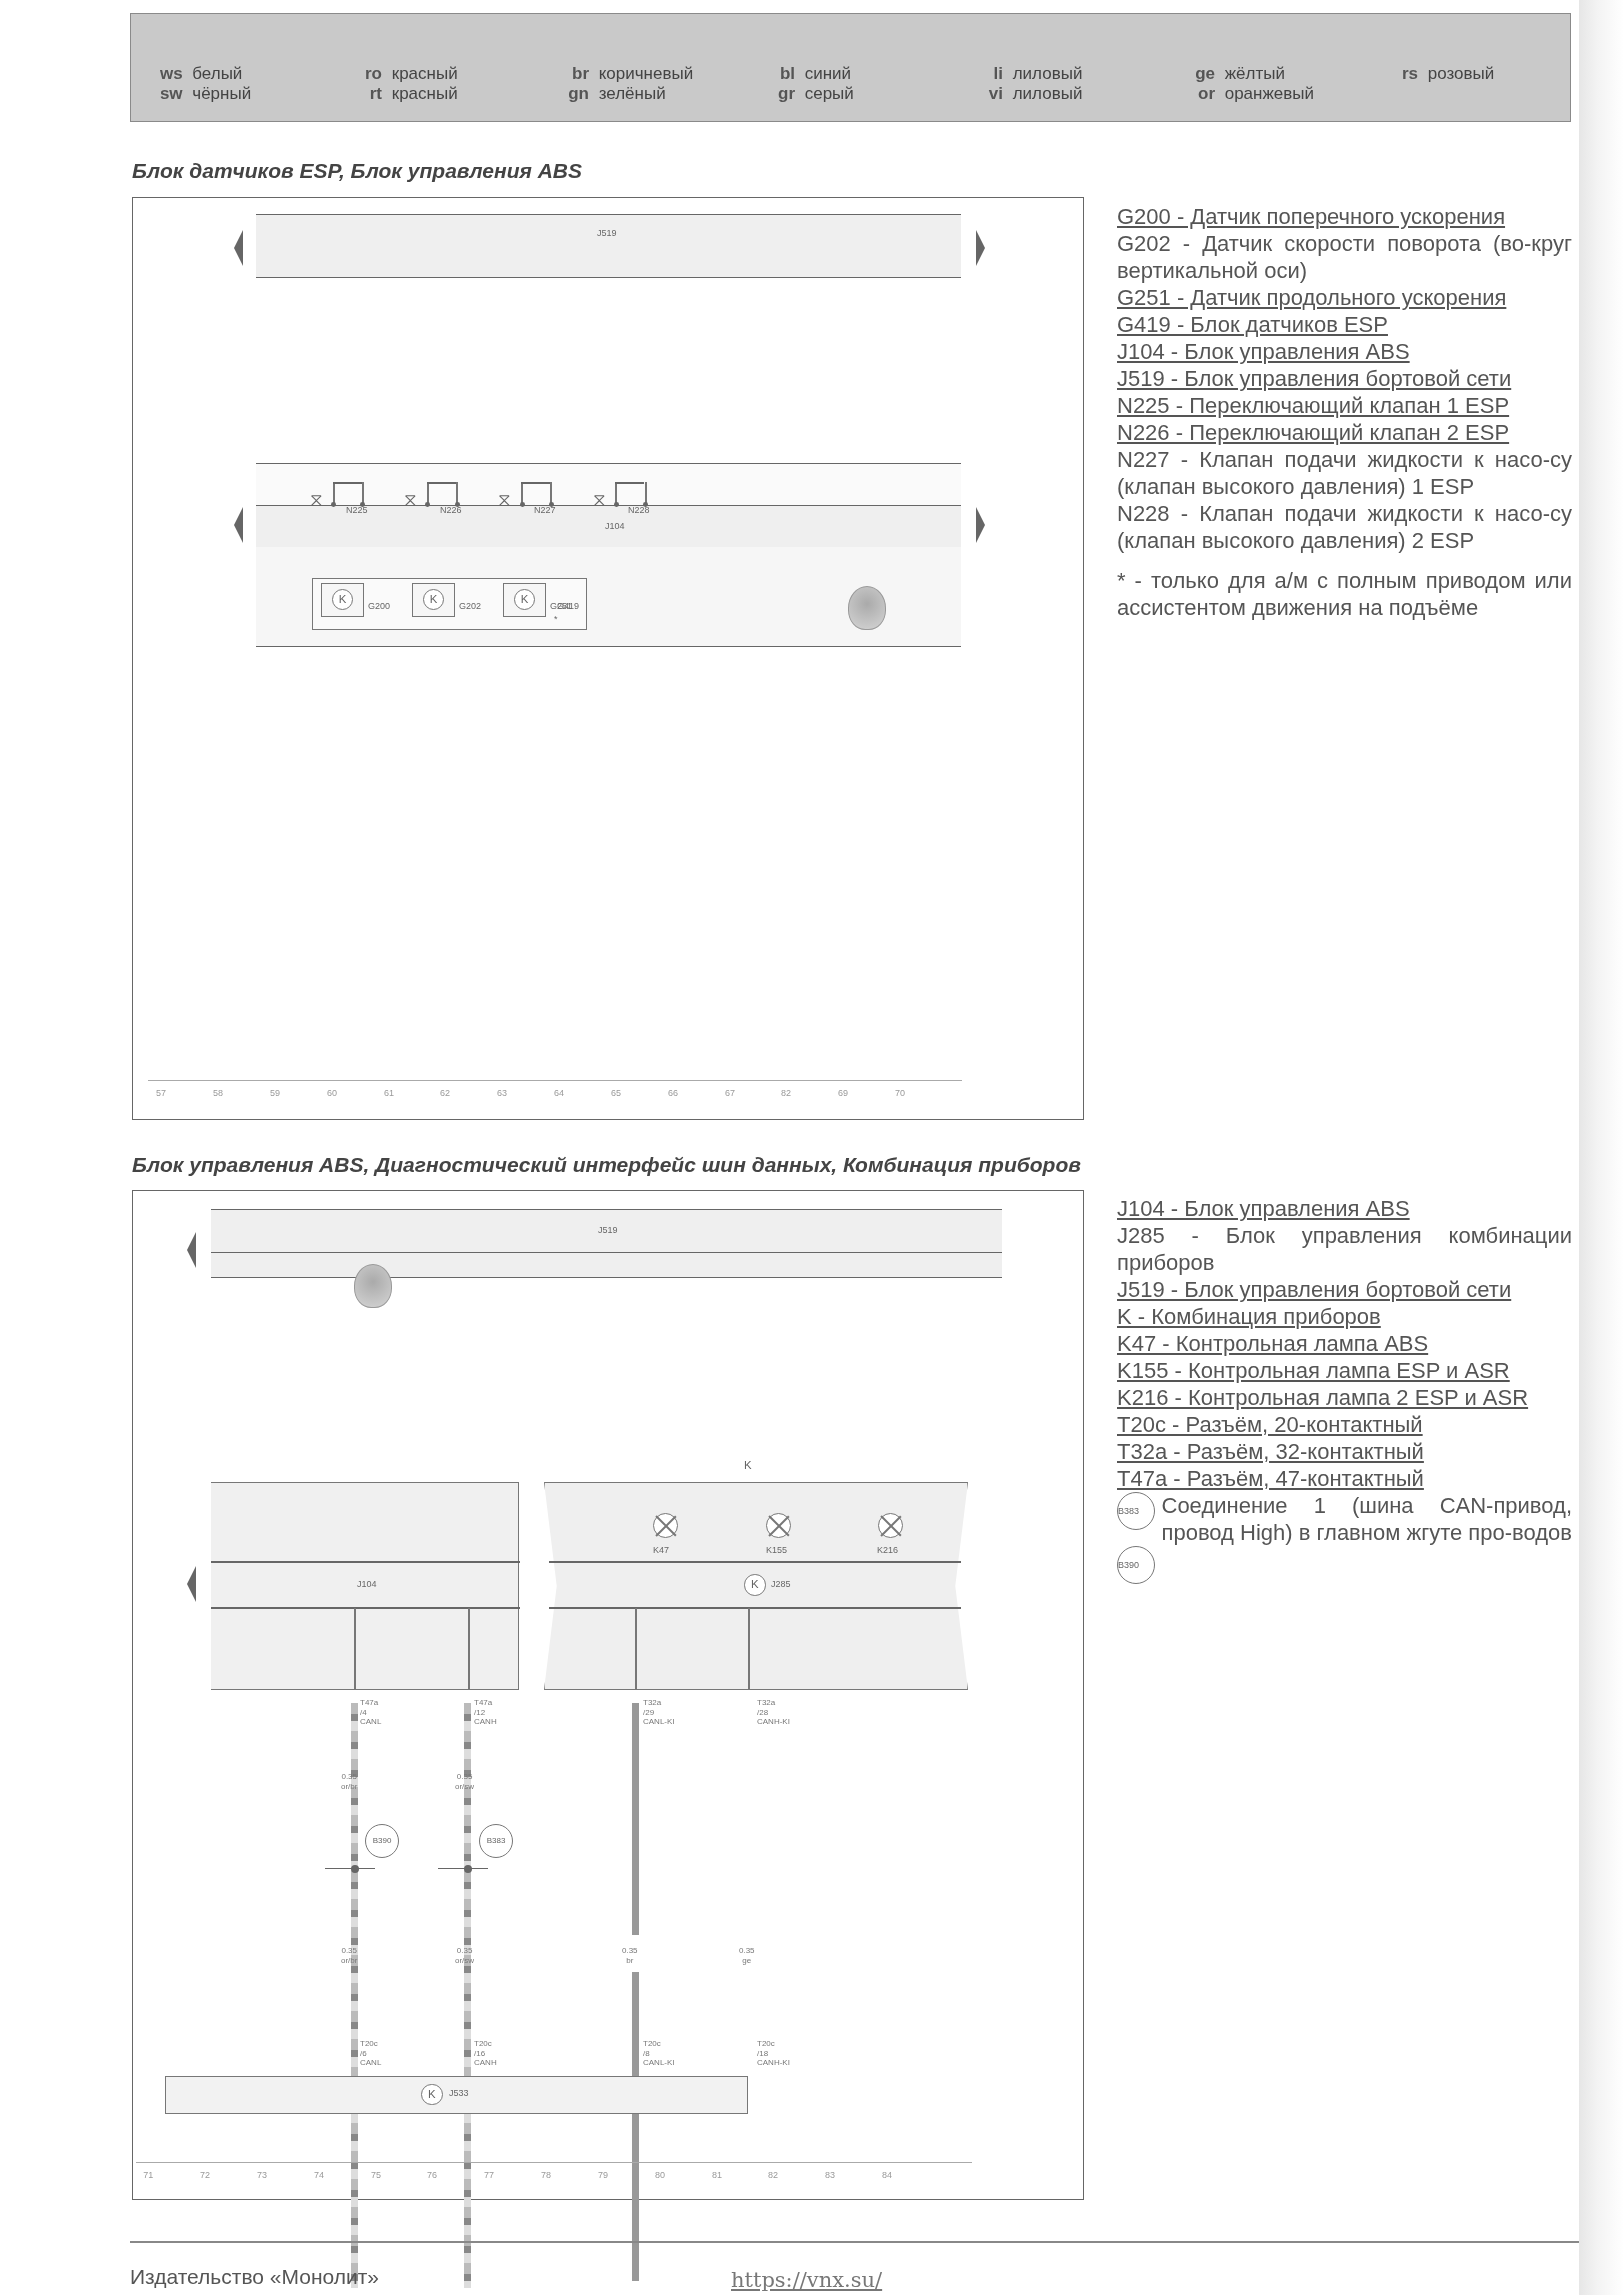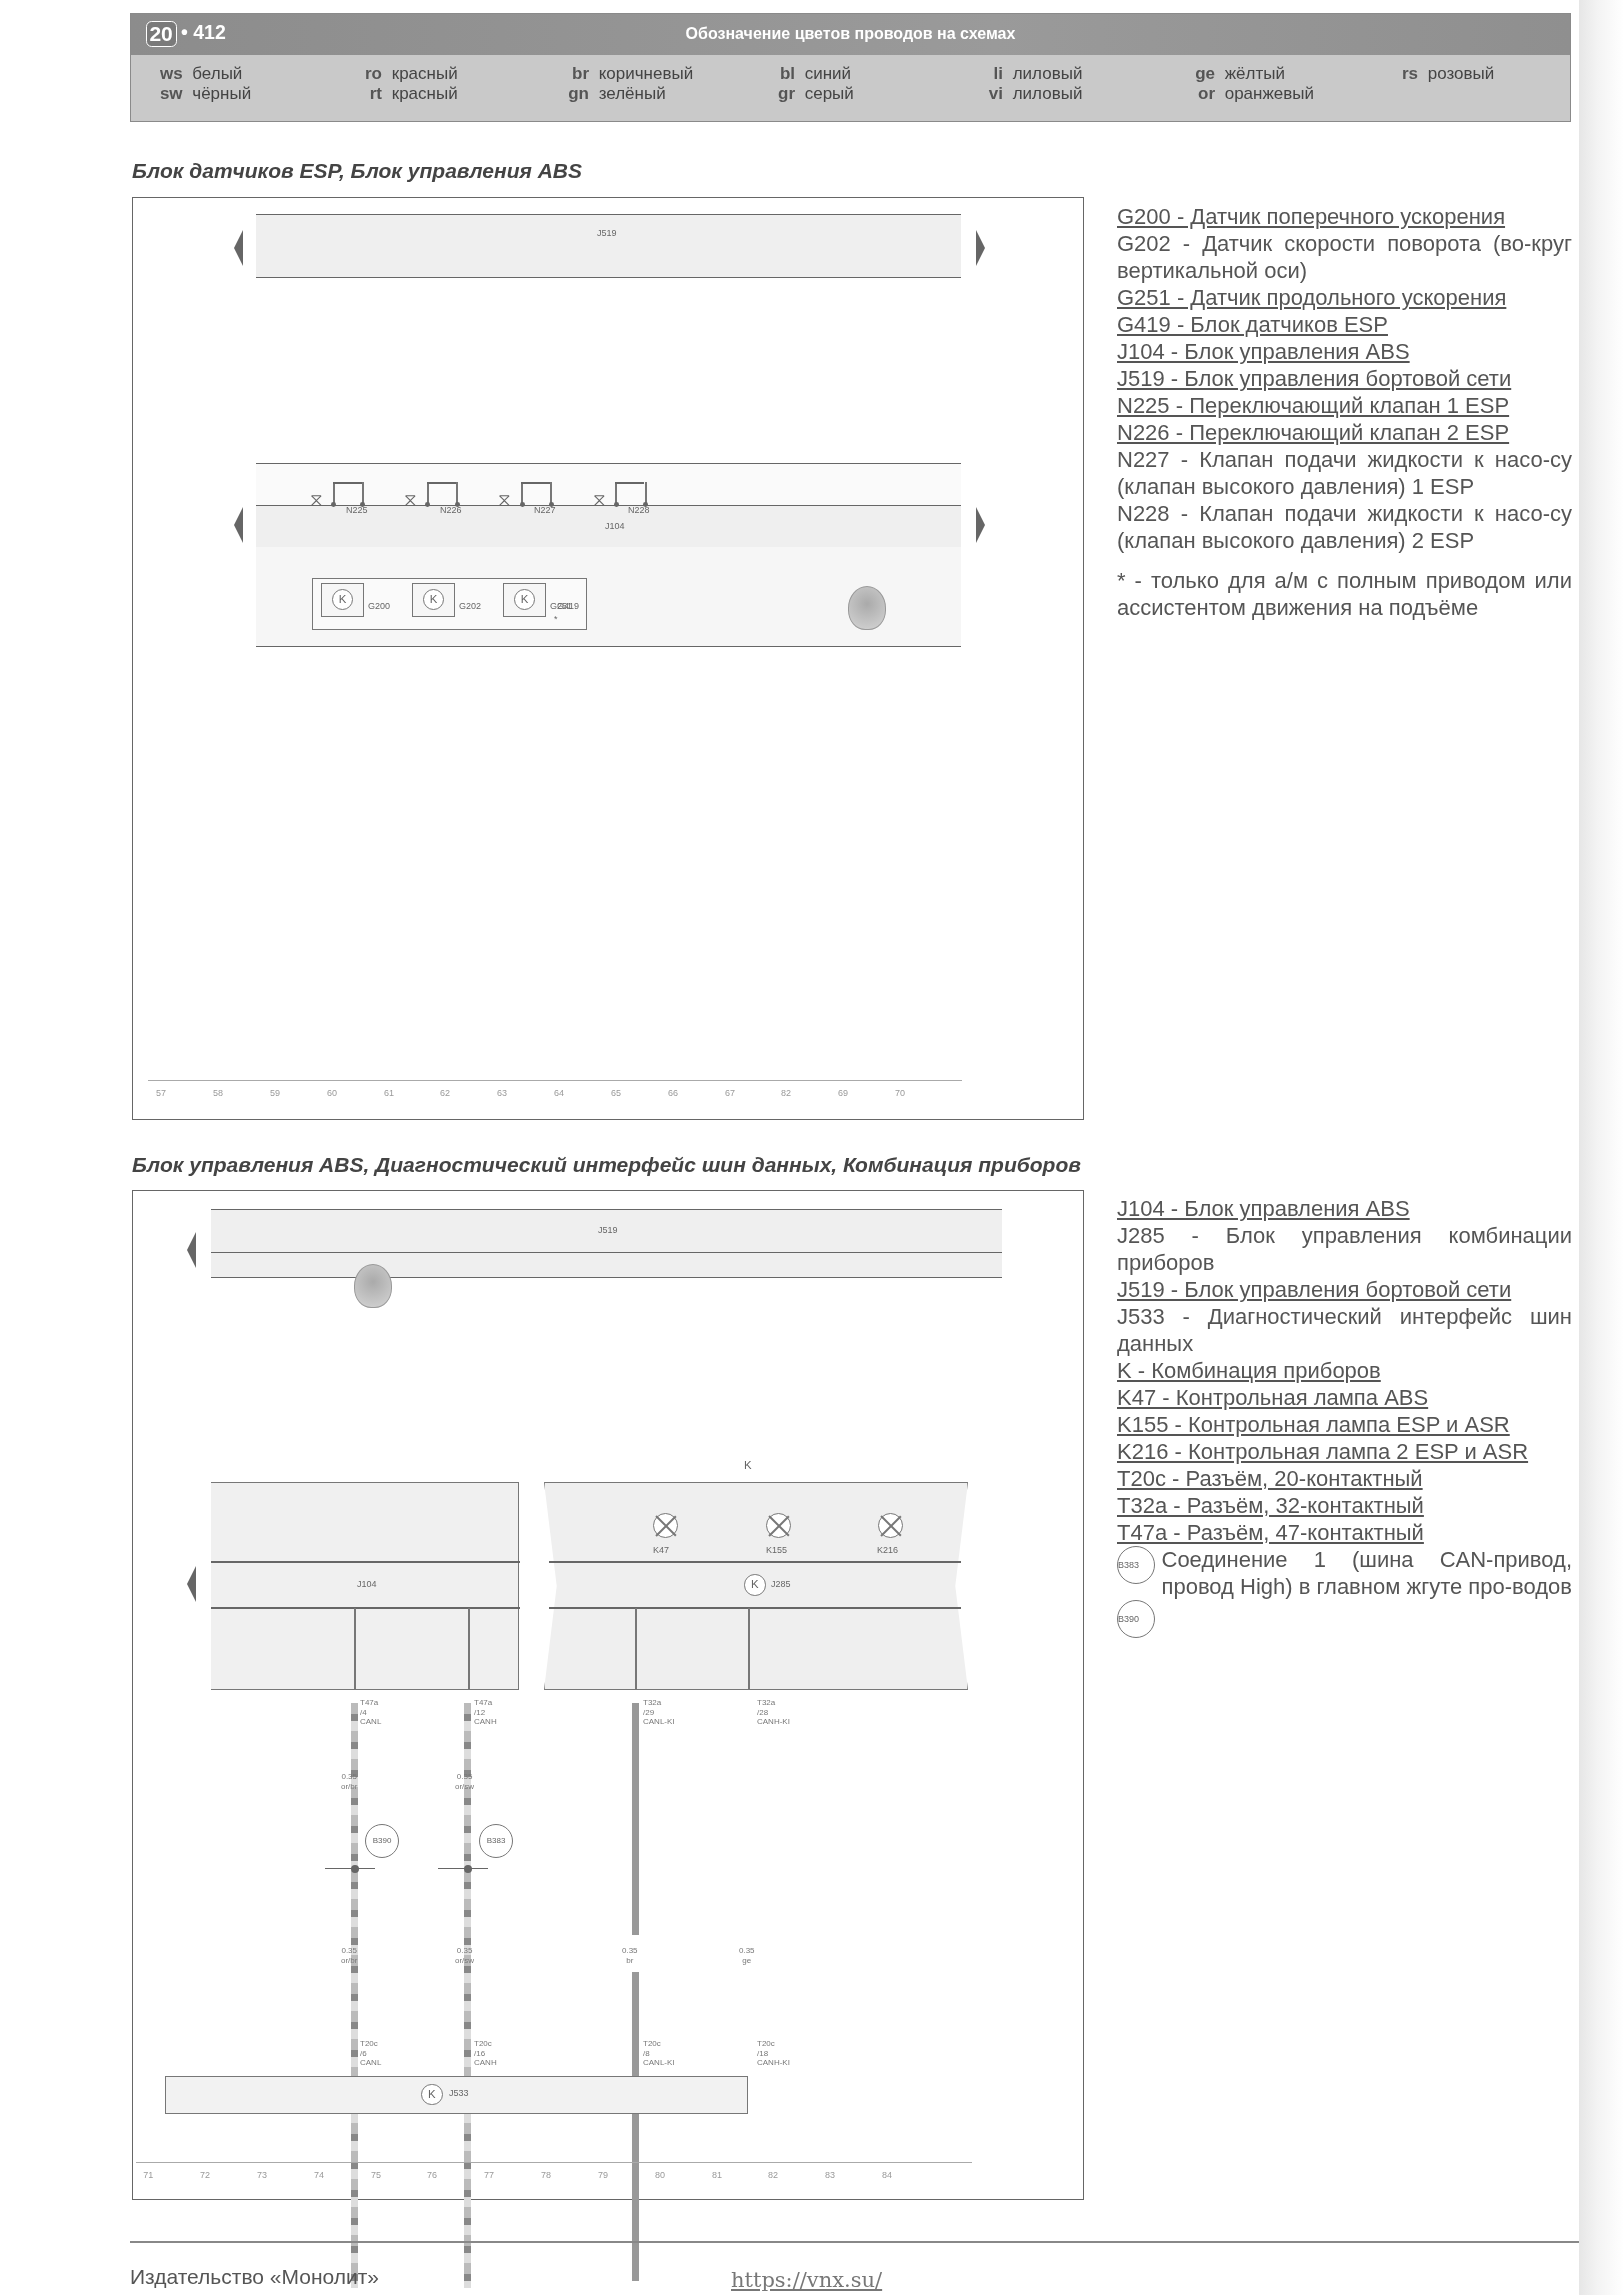--- a/index.html
+++ b/index.html
@@ -45,25 +45,20 @@
   .lamp:before{transform:rotate(45deg);} .lamp:after{transform:rotate(-45deg);}
   .ksym{position:absolute;width:19.5px;height:19.5px;border:1.6px solid #777;border-radius:50%;font-size:11.4px;line-height:19.5px;text-align:center;color:#666;background:#fff;}
   .valve{position:absolute;font-size:18px;color:#666;}
 </style>
 </head>
 <body>
 
 <div class="gutter"></div>
 
 <div class="hdr">
-  <div class="hdr-top">
-    <div class="chap">20</div>
-    <div class="pg">• 412</div>
-    <div class="hdr-title">Обозначение цветов проводов на схемах</div>
-  </div>
   <div class="legend">
     <div class="lg" style="left:14.6px;top:3.2px"><b>ws</b><span>белый</span></div>
     <div class="lg" style="left:14.6px;top:23px"><b>sw</b><span>чёрный</span></div>
     <div class="lg" style="left:214px;top:3.2px"><b>ro</b><span>красный</span></div>
     <div class="lg" style="left:214px;top:23px"><b>rt</b><span>красный</span></div>
     <div class="lg" style="left:421px;top:3.2px"><b>br</b><span>коричневый</span></div>
     <div class="lg" style="left:421px;top:23px"><b>gn</b><span>зелёный</span></div>
     <div class="lg" style="left:627px;top:3.2px"><b>bl</b><span>синий</span></div>
     <div class="lg" style="left:627px;top:23px"><b>gr</b><span>серый</span></div>
     <div class="lg" style="left:835px;top:3.2px"><b>li</b><span>лиловый</span></div>
@@ -324,21 +319,20 @@
     <div class="scale" style="left:628px;top:979px">82</div>
     <div class="scale" style="left:685px;top:979px">83</div>
     <div class="scale" style="left:742px;top:979px">84</div>
   </div>
 </div>
 
 <div class="legend-text" style="left:1117px;top:1195px;width:455px">
   <div class="row">J104 - Блок управления ABS</div>
   <div class="just">J285 - Блок управления комбинации приборов</div>
   <div class="row">J519 - Блок управления бортовой сети</div>
-  <div class="just">J533 - Диагностический интерфейс шин данных</div>
   <div class="row">K - Комбинация приборов</div>
   <div class="row">K47 - Контрольная лампа ABS</div>
   <div class="row">K155 - Контрольная лампа ESP и ASR</div>
   <div class="row">K216 - Контрольная лампа 2 ESP и ASR</div>
   <div class="row">T20c - Разъём, 20-контактный</div>
   <div class="row">T32a - Разъём, 32-контактный</div>
   <div class="row">T47a - Разъём, 47-контактный</div>
   <div class="just">
     <span class="badge">B383</span>
     <span>Соединение 1 (шина CAN-привод, провод High) в главном жгуте про-водов</span>

